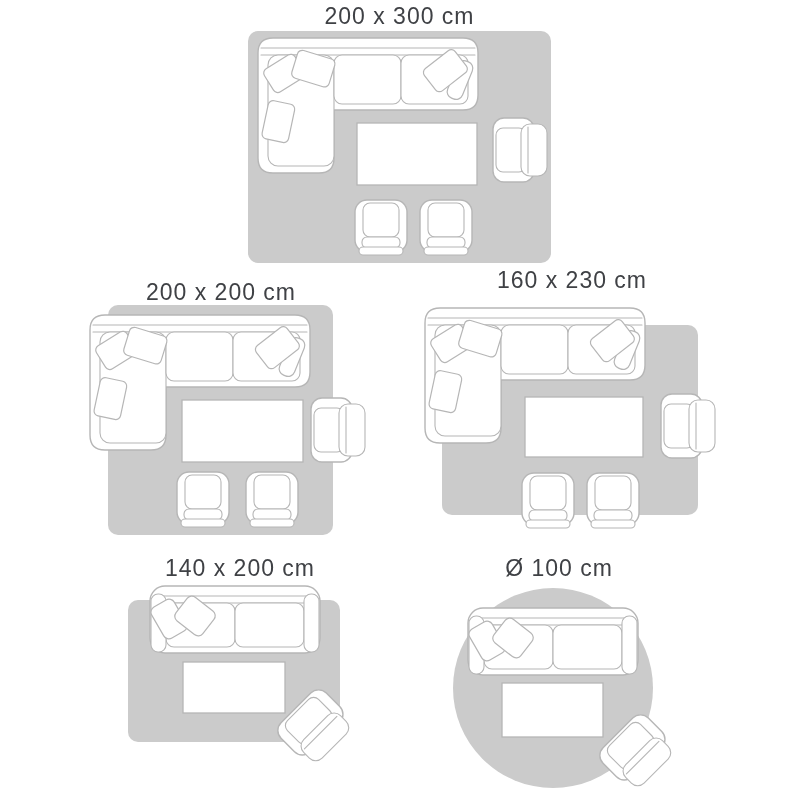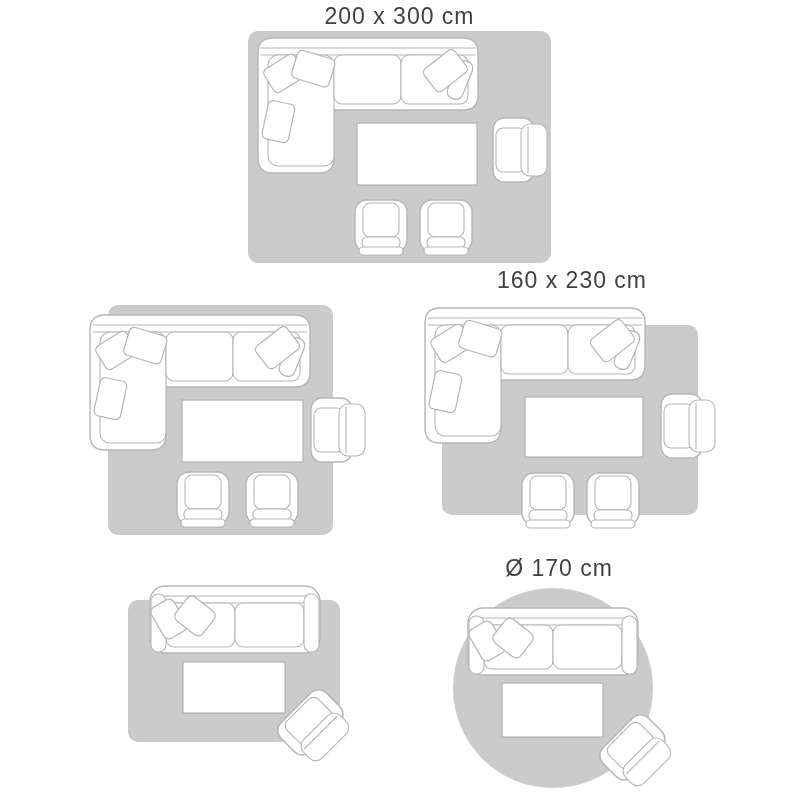--- a/index.html
+++ b/index.html
@@ -23,22 +23,24 @@
   .i { fill:#ffffff; stroke:#b6b6b6; stroke-width:1.1; stroke-linejoin:round; }
   .l { fill:none;    stroke:#b6b6b6; stroke-width:1.1; stroke-linecap:round; }
   .p { fill:#ffffff; stroke:#b6b6b6; stroke-width:1.2; stroke-linejoin:round; }
 </style>
 </head>
 <body>
 
 <div id="stage">
 
   <div id="label-1" class="size-label">200 x 300 cm</div>
+  <div id="label-2" class="size-label">200 x 200 cm</div>
   <div id="label-3" class="size-label">160 x 230 cm</div>
-  <div id="label-5" class="size-label">Ø 170 cm</div>
+  <div id="label-4" class="size-label">140 x 200 cm</div>
+  <div id="label-5" class="size-label">Ø 100 cm</div>
 
   <svg class="scene" width="800" height="800" viewBox="0 0 800 800">
     <defs>
 
       <g id="sofa-sectional">
         <path class="o" d="M15,0 H205 Q220,0 220,15 V57 Q220,72 205,72 H76 V120 Q76,135 61,135 H15 Q0,135 0,120 V15 Q0,0 15,0 Z"></path>
         <path class="l" d="M3,10 H217 M3,17 H217"></path>
         <rect class="i" x="10" y="17" width="66" height="111" rx="10"></rect>
         <rect class="i" x="76" y="17" width="67" height="49" rx="8"></rect>
         <rect class="i" x="143" y="17" width="67" height="49" rx="8"></rect>

